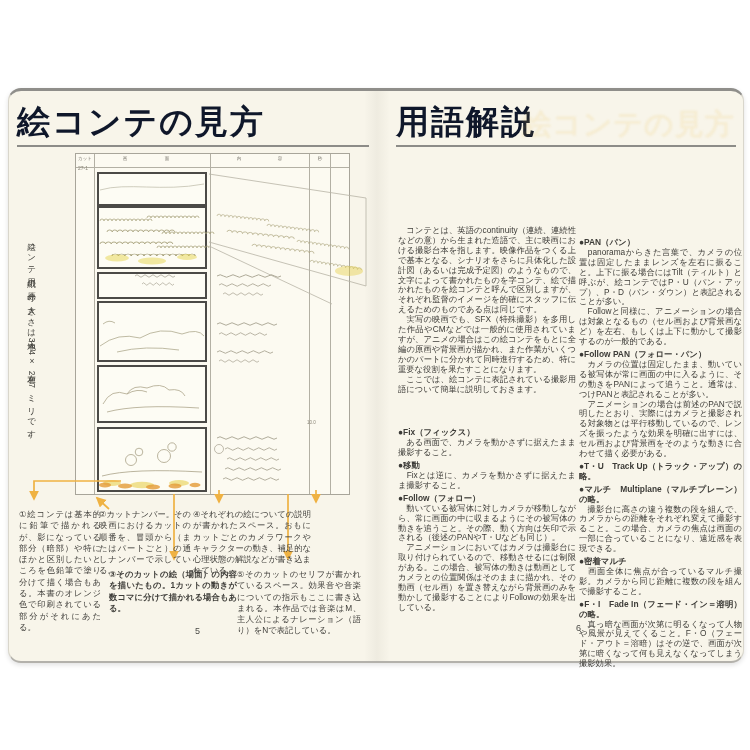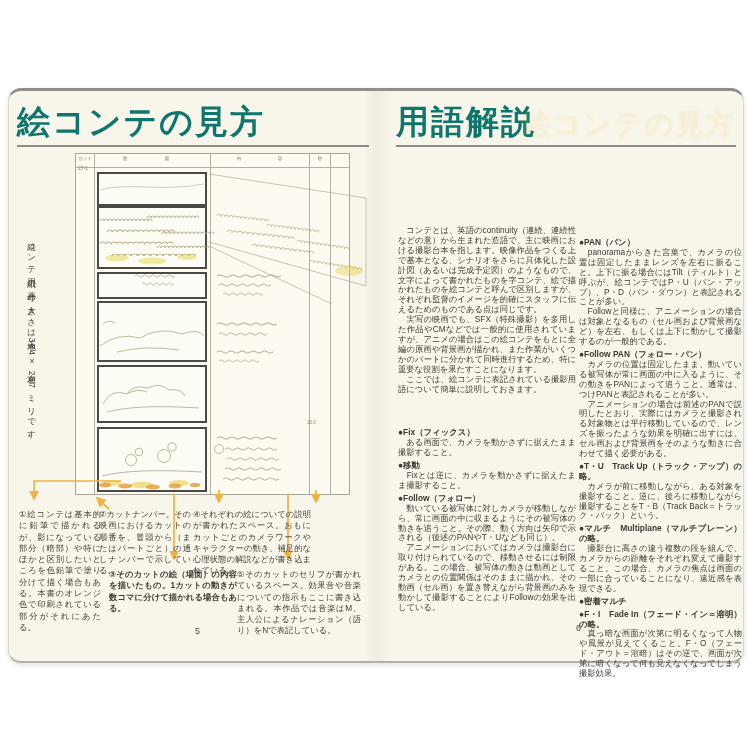--- a/index.html
+++ b/index.html
@@ -6,21 +6,21 @@
   body{width:750px;height:750px;background:#ffffff;position:relative;overflow:hidden;
        font-family:"Liberation Sans","DejaVu Sans",sans-serif;}
   .spread{position:absolute;left:8px;top:88px;width:734px;height:570px;background:#f8f5ea;
           border-radius:13px;border:1px solid #d9d6cc;border-top:3px solid #8f8e8a;
           border-bottom:2px solid #b3b1ab;box-shadow:0 2px 5px rgba(0,0,0,.12);}
   .spine{position:absolute;left:355px;top:0;width:26px;height:100%;
          background:linear-gradient(90deg,rgba(0,0,0,0) 0%,rgba(60,55,40,.05) 50%,rgba(0,0,0,0) 100%);}
   .page{position:absolute;top:0;height:100%;}
   .page-left{left:0;width:367px;}
   .page-right{left:367px;width:367px;}
-  .title{position:absolute;top:9px;font-size:33px;font-weight:bold;color:#0f766e;
+  .title{position:absolute;top:9px;font-size:33px;font-weight:bold;color:#0f172a;
          letter-spacing:2px;white-space:nowrap;}
   .ghost{position:absolute;top:14px;left:146px;font-size:29px;font-weight:bold;
          color:rgba(240,195,90,.17);filter:blur(1.2px);letter-spacing:1px;white-space:nowrap;}
   .rule{position:absolute;top:54px;height:2px;background:#8d8c88;}
   .pnum{position:absolute;font-size:9px;color:#4a4a46;}
   
   .sheet{position:absolute;left:66px;top:62px;width:275px;height:342px;background:#fcfaf1;
          border:1px solid #a8a59a;box-sizing:border-box;}
   .vline{position:absolute;top:0;bottom:0;width:1px;background:#b3b0a4;}
   .hline{position:absolute;left:0;right:0;height:1px;background:#b3b0a4;}
@@ -223,24 +223,24 @@
 
     <div class="col col-2">
       <div class="terms">
         <div class="term-head">●PAN（パン）</div>
         <div class="term-body">　panoramaからきた言葉で、カメラの位置は固定したままレンズを左右に振ること。上下に振る場合にはTilt（ティルト）と呼ぶが、絵コンテではP・U（パン・アップ）、P・D（パン・ダウン）と表記されることが多い。
 　Followと同様に、アニメーションの場合は対象となるもの（セル画および背景画など）を左右、もしくは上下に動かして撮影するのが一般的である。</div>
         <div class="term-head">●Follow PAN（フォロー・パン）</div>
         <div class="term-body">　カメラの位置は固定したまま、動いている被写体が常に画面の中に入るように、その動きをPANによって追うこと。通常は、つけPANと表記されることが多い。
 　アニメーションの場合は前述のPANで説明したとおり、実際にはカメラと撮影される対象物とは平行移動しているので、レンズを振ったような効果を明確に出すには、セル画および背景画をそのような動きに合わせて描く必要がある。</div>
         <div class="term-head">●T・U　Track Up（トラック・アップ）の略。</div>
-        <div class="term-body">　カメラが前に移動しながら、ある対象を撮影すること。逆に、後ろに移動しながら撮影することをT・B（Track Back＝トラック・バック）という。</div>
         <div class="term-head">●マルチ　Multiplane（マルチプレーン）の略。</div>
         <div class="term-body">　撮影台に高さの違う複数の段を組んで、カメラからの距離をそれぞれ変えて撮影すること。この場合、カメラの焦点は画面の一部に合っていることになり、遠近感を表現できる。</div>
         <div class="term-head">●密着マルチ</div>
+        <div class="term-body">　画面全体に焦点が合っているマルチ撮影。カメラから同じ距離に複数の段を組んで撮影すること。</div>
         <div class="term-head">●F・I　Fade In（フェード・イン＝溶明）の略。</div>
         <div class="term-body">　真っ暗な画面が次第に明るくなって人物や風景が見えてくること。F・O（フェード・アウト＝溶暗）はその逆で、画面が次第に暗くなって何も見えなくなってしまう撮影効果。</div>
       </div>
     </div>
 
     <div class="pnum" style="left:200px;top:532px;">6</div>
   </div>
 </div>
 
 </body></html>

